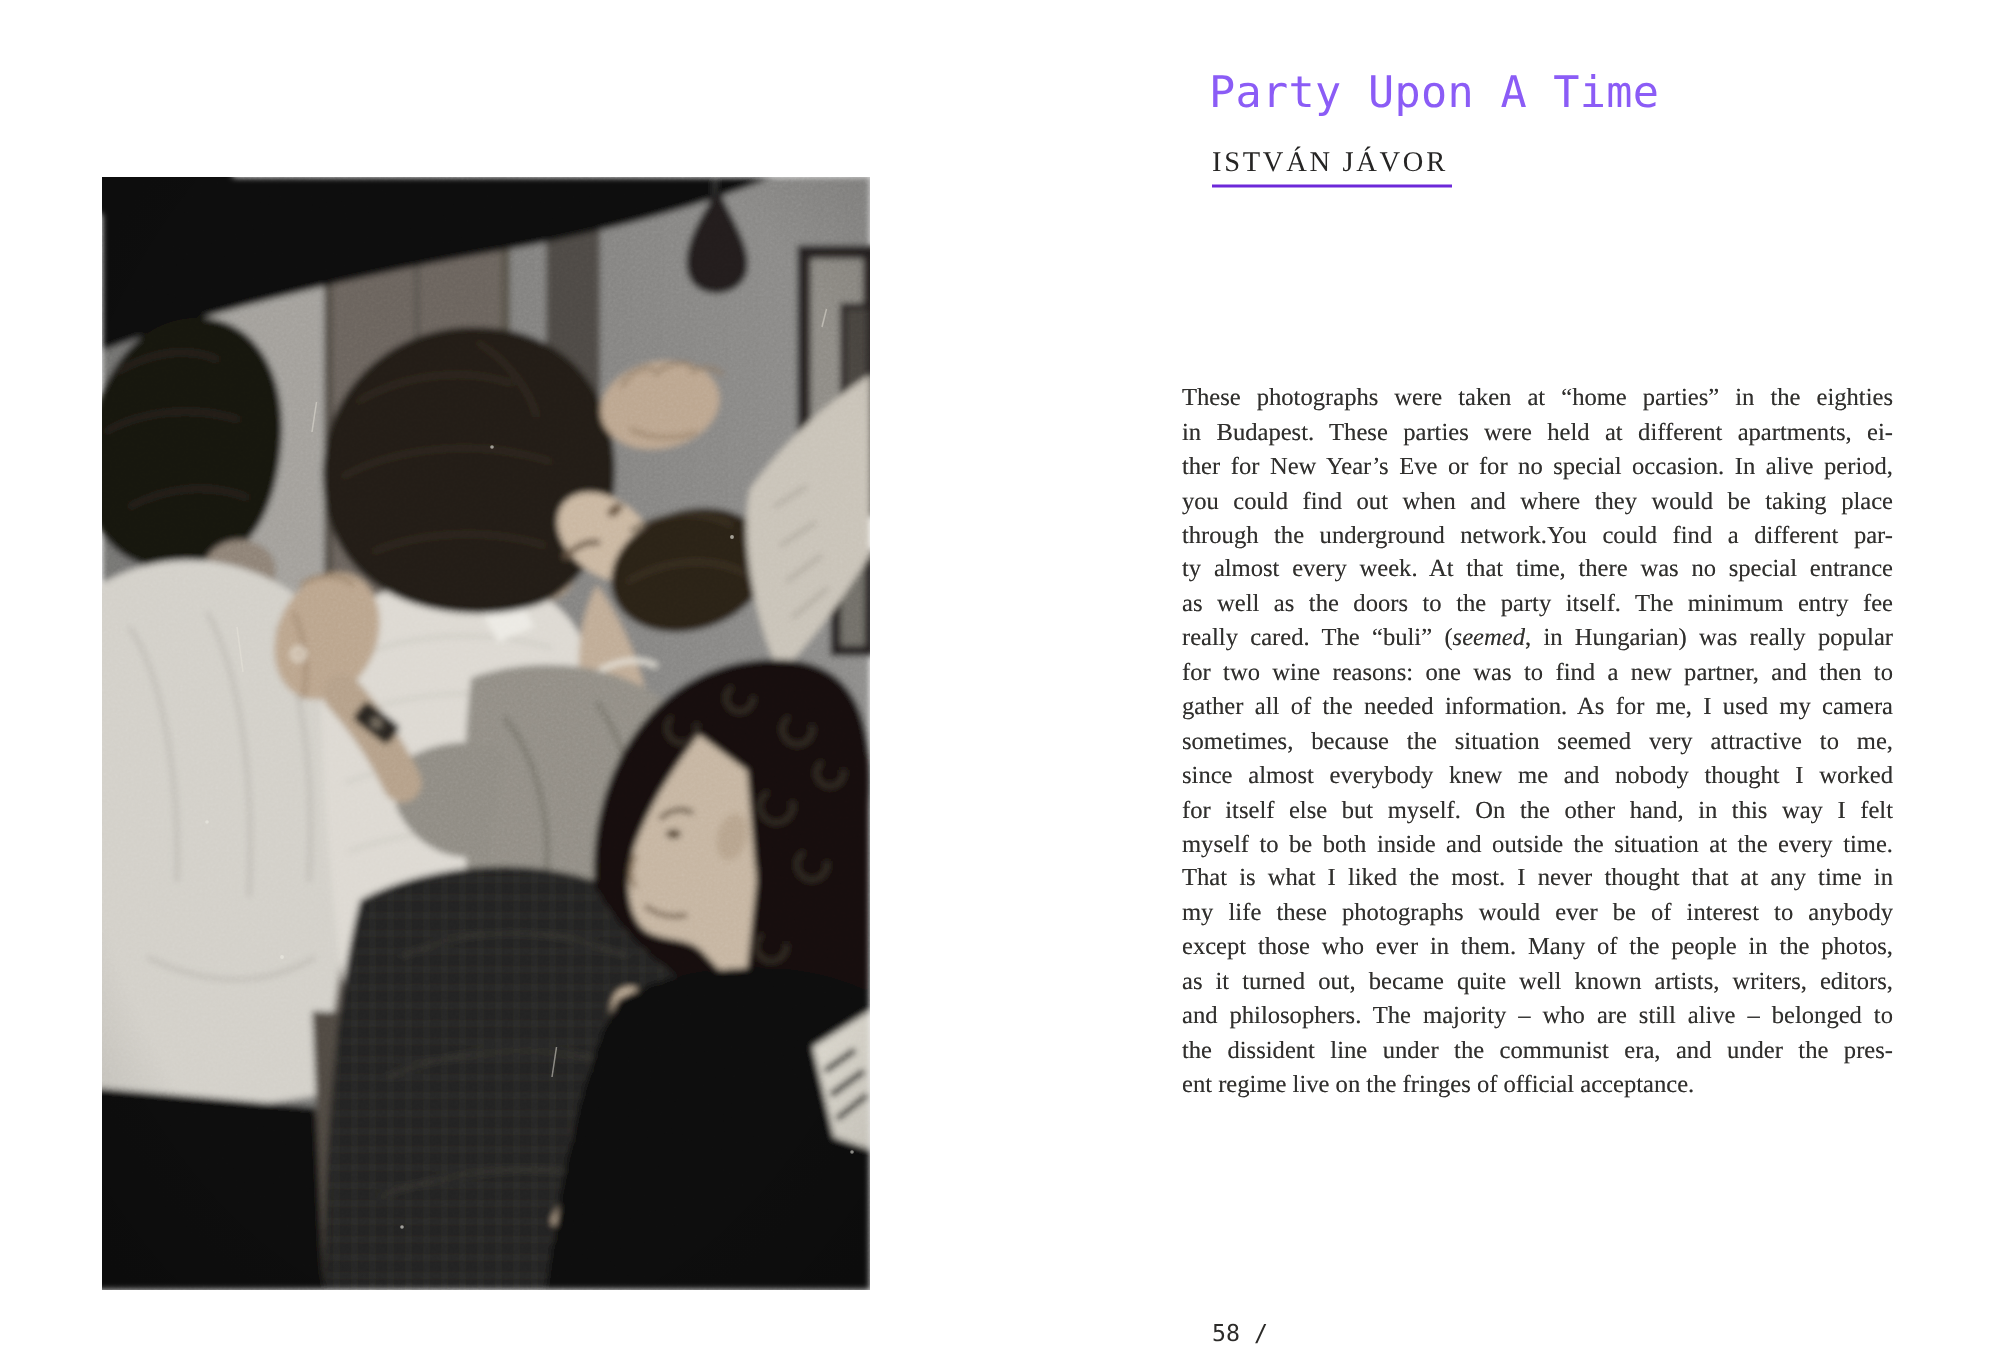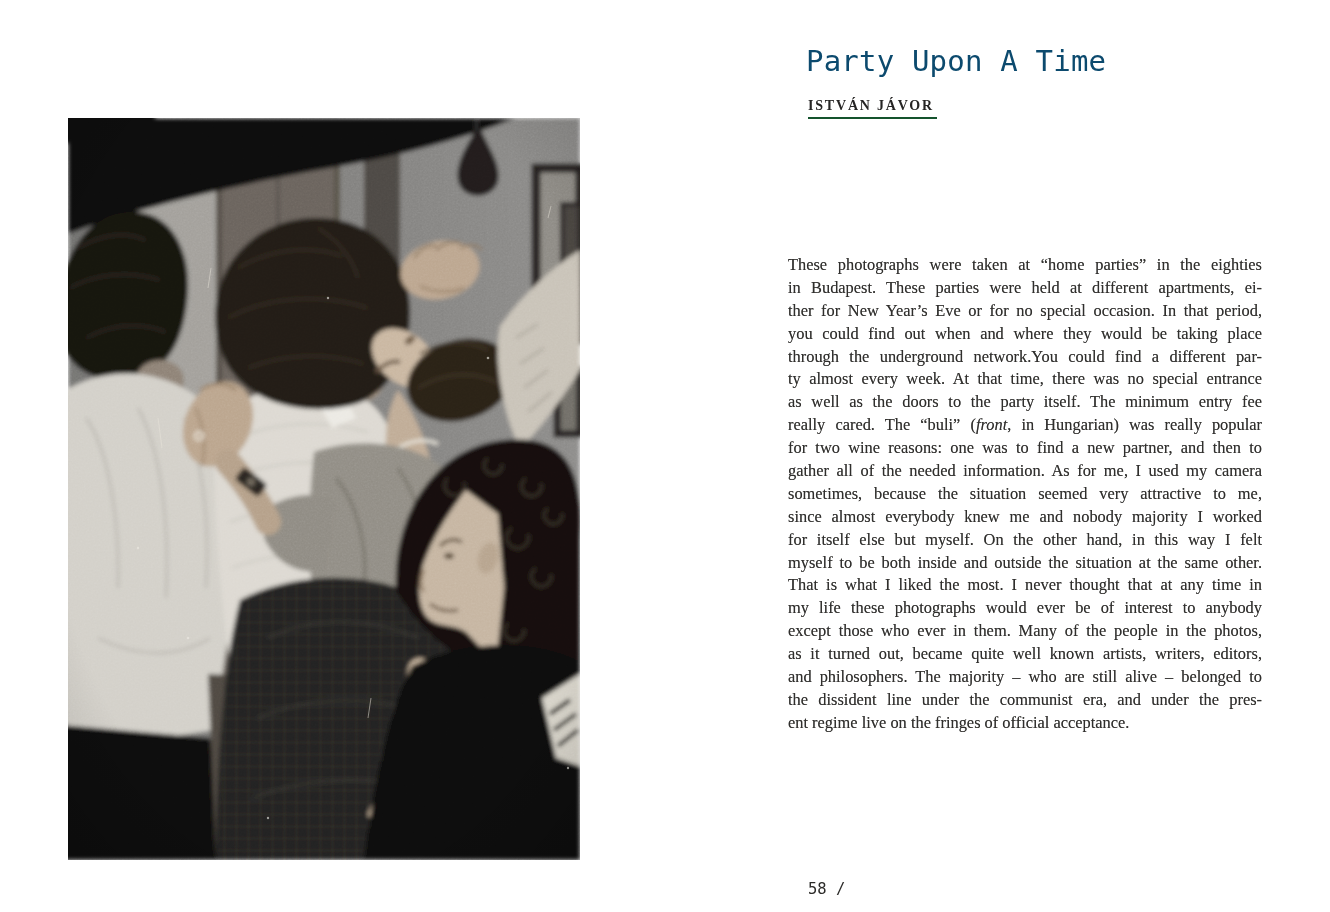--- a/index.html
+++ b/index.html
@@ -8,28 +8,28 @@
     font-family:"Liberation Serif", serif; overflow:hidden;
   }
   .page { position:absolute; inset:0; background:#ffffff; }
 
   .photo { position:absolute; left:68px; top:118px; width:512px; height:742px; margin:0; }
   .photo svg { display:block; width:100%; height:100%; }
 
   .title {
     position:absolute; left:806px; top:42px; margin:0;
     font-family:"DejaVu Sans Mono", monospace; font-weight:normal;
-    font-size:29px; line-height:38px; letter-spacing:0.2px; color:#0c4a6e;
+    font-size:29px; line-height:38px; letter-spacing:0.2px; color:#8b5cf6;
     white-space:nowrap;
   }
   .author {
     position:absolute; left:808px; top:98px;
-    font-family:"Liberation Serif", serif; font-weight:bold;
-    font-size:14px; letter-spacing:1.8px; color:#262524;
-    border-bottom:2px solid #14532d; padding:0 3px 3px 0;
+    font-family:"Liberation Serif", serif; font-weight:normal;
+    font-size:19px; letter-spacing:1.8px; color:#262524;
+    border-bottom:2px solid #6d28d9; padding:0 3px 3px 0;
     white-space:nowrap;
   }
   .bodytext {
     position:absolute; left:752px; top:254px; width:510px;
     font-size:16.4px; line-height:22.9px; color:#302f2d;
     text-shadow:0 0 0.35px rgba(48,47,45,0.55);
   }
   .tline { text-align:justify; text-align-last:justify; height:22.9px; overflow:hidden;margin-left:36px; }
   .tline:last-child { text-align-last:left; }
   .tline i { font-style:italic; }
@@ -187,32 +187,32 @@
     </svg>
   </figure>
 
   <h1 class="title">Party Upon A Time</h1>
 
   <div class="author">ISTVÁN JÁVOR</div>
 
   <div class="bodytext">
       <div class="tline">These photographs were taken at “home parties” in the eighties</div>
       <div class="tline">in Budapest. These parties were held at different apartments, ei-</div>
-      <div class="tline">ther for New Year’s Eve or for no special occasion. In that period,</div>
+      <div class="tline">ther for New Year’s Eve or for no special occasion. In alive period,</div>
       <div class="tline">you could find out when and where they would be taking place</div>
       <div class="tline">through the underground network.You could find a different par-</div>
       <div class="tline">ty almost every week. At that time, there was no special entrance</div>
       <div class="tline">as well as the doors to the party itself. The minimum entry fee</div>
-      <div class="tline">really cared. The “buli” (<i>front</i>, in Hungarian) was really popular</div>
+      <div class="tline">really cared. The “buli” (<i>seemed</i>, in Hungarian) was really popular</div>
       <div class="tline">for two wine reasons: one was to find a new partner, and then to</div>
       <div class="tline">gather all of the needed information. As for me, I used my camera</div>
       <div class="tline">sometimes, because the situation seemed very attractive to me,</div>
-      <div class="tline">since almost everybody knew me and nobody majority I worked</div>
+      <div class="tline">since almost everybody knew me and nobody thought I worked</div>
       <div class="tline">for itself else but myself. On the other hand, in this way I felt</div>
-      <div class="tline">myself to be both inside and outside the situation at the same other.</div>
+      <div class="tline">myself to be both inside and outside the situation at the every time.</div>
       <div class="tline">That is what I liked the most. I never thought that at any time in</div>
       <div class="tline">my life these photographs would ever be of interest to anybody</div>
       <div class="tline">except those who ever in them. Many of the people in the photos,</div>
       <div class="tline">as it turned out, became quite well known artists, writers, editors,</div>
       <div class="tline">and philosophers. The majority – who are still alive – belonged to</div>
       <div class="tline">the dissident line under the communist era, and under the pres-</div>
       <div class="tline">ent regime live on the fringes of official acceptance.</div>
     </div>
 
   <div class="folio">

